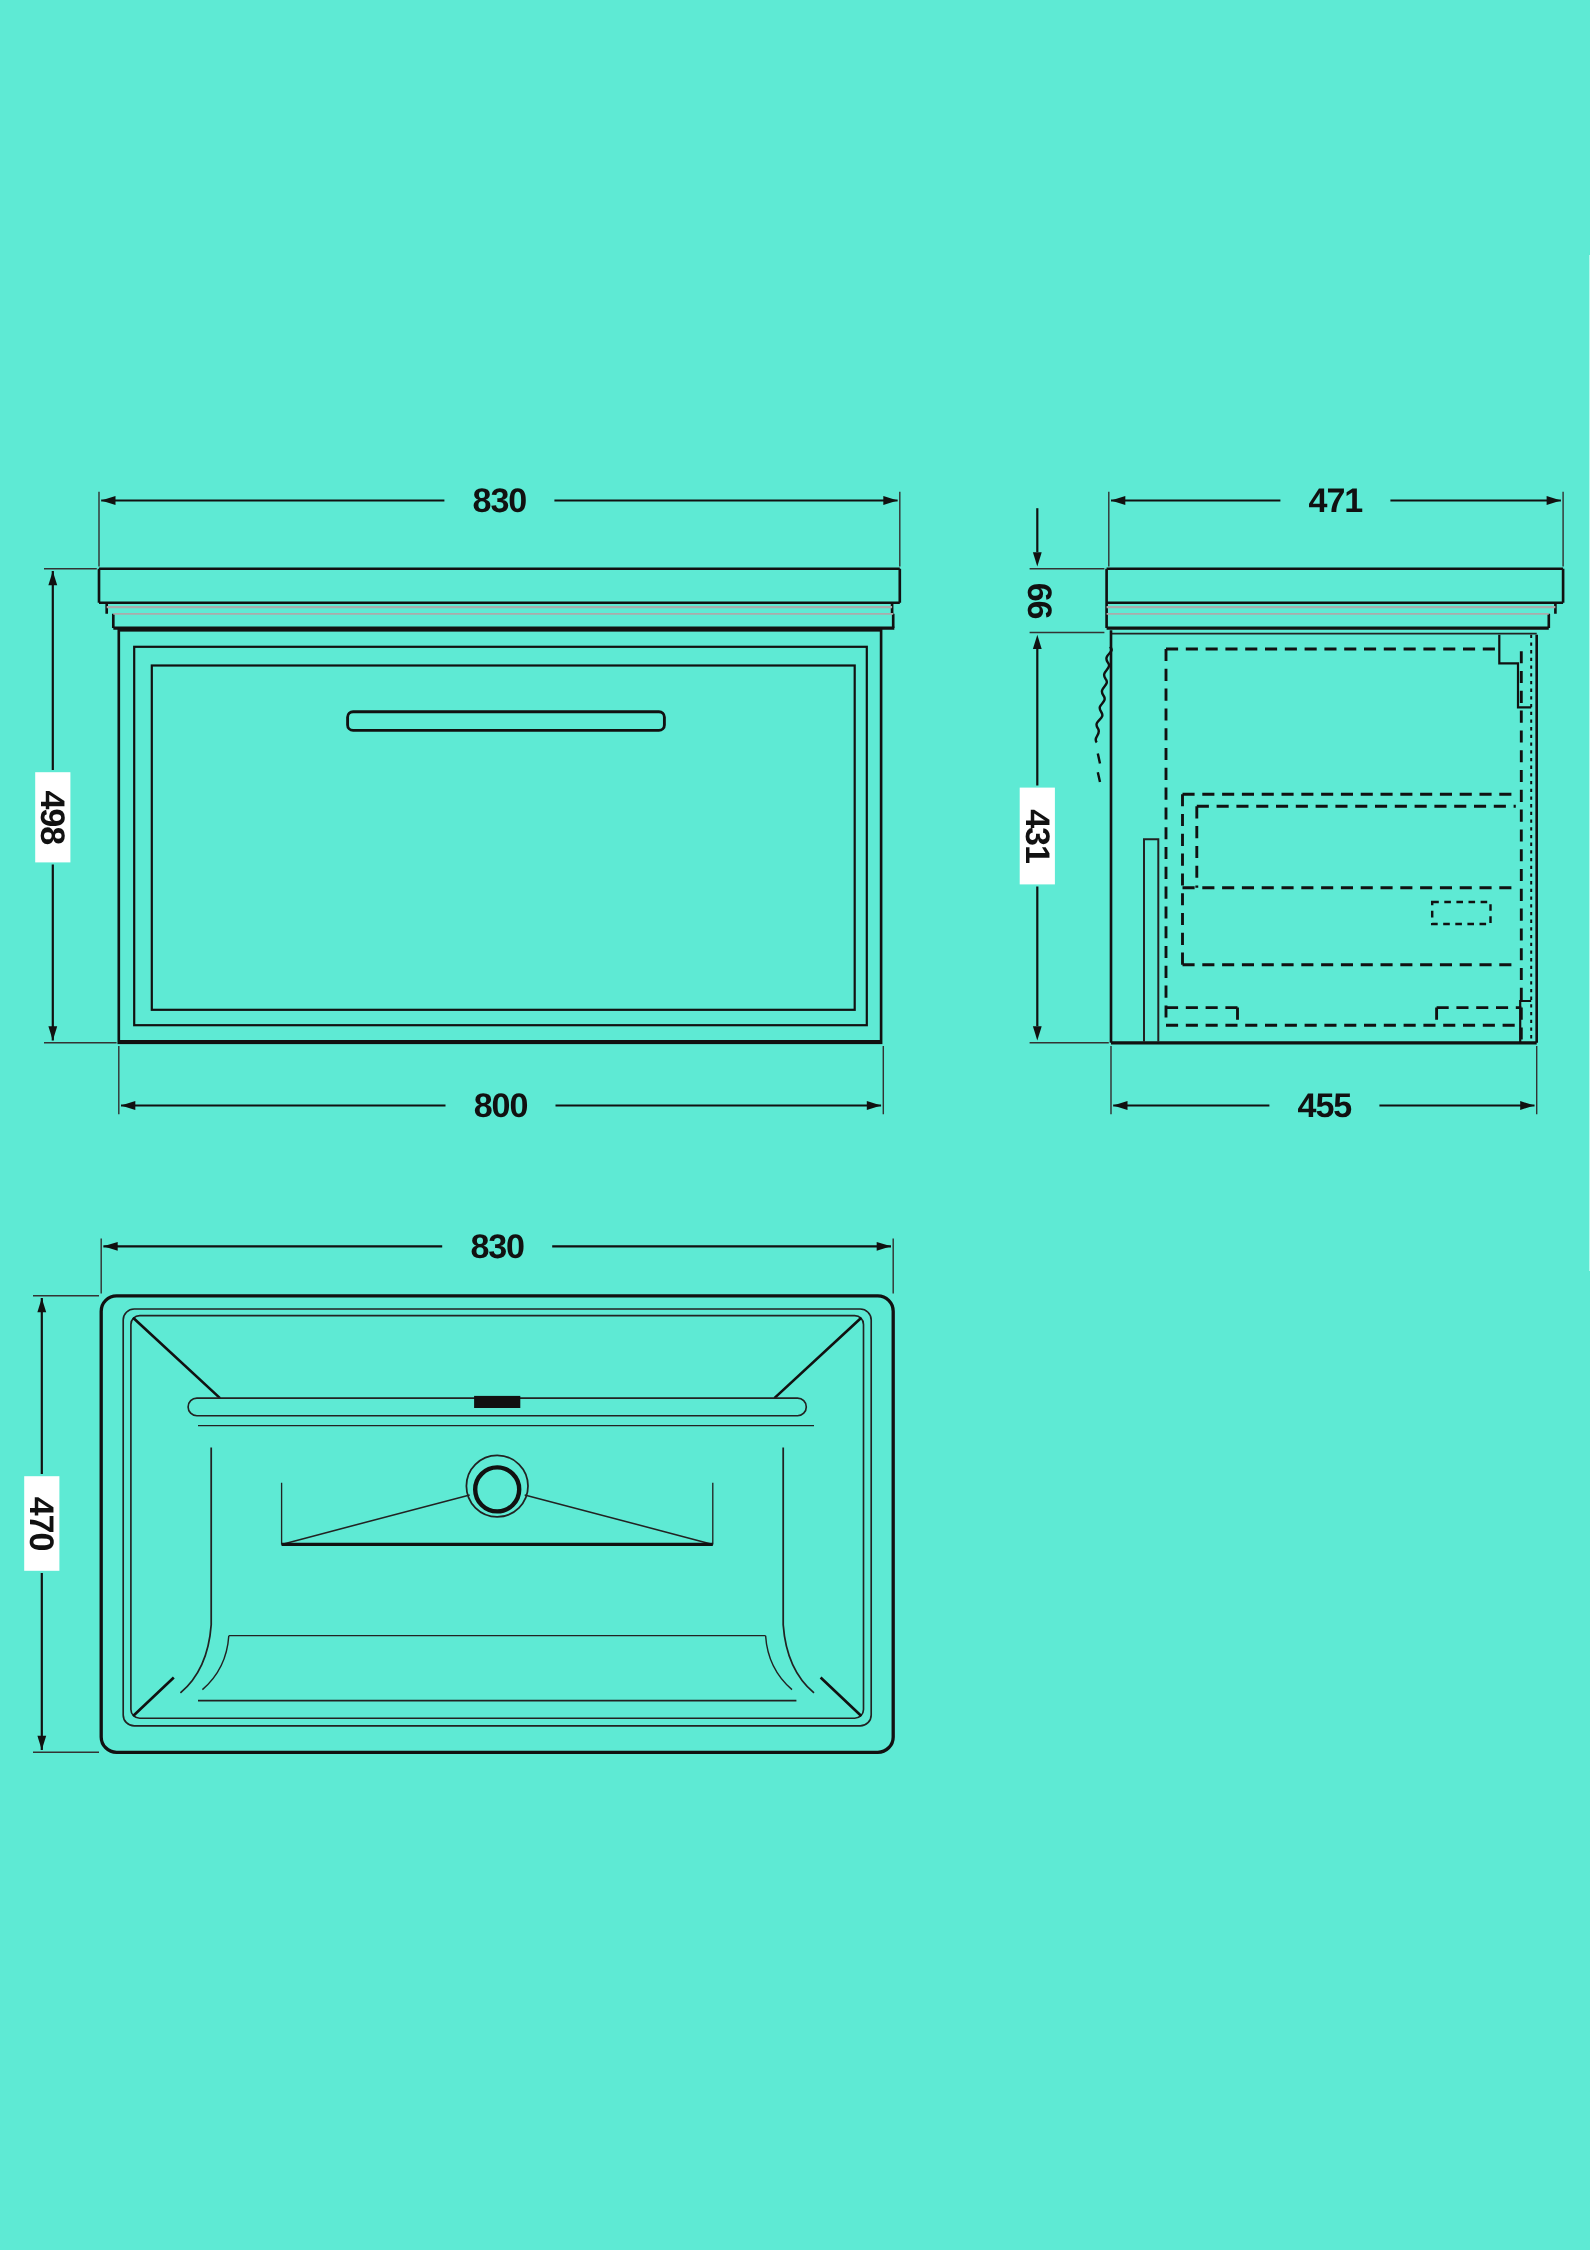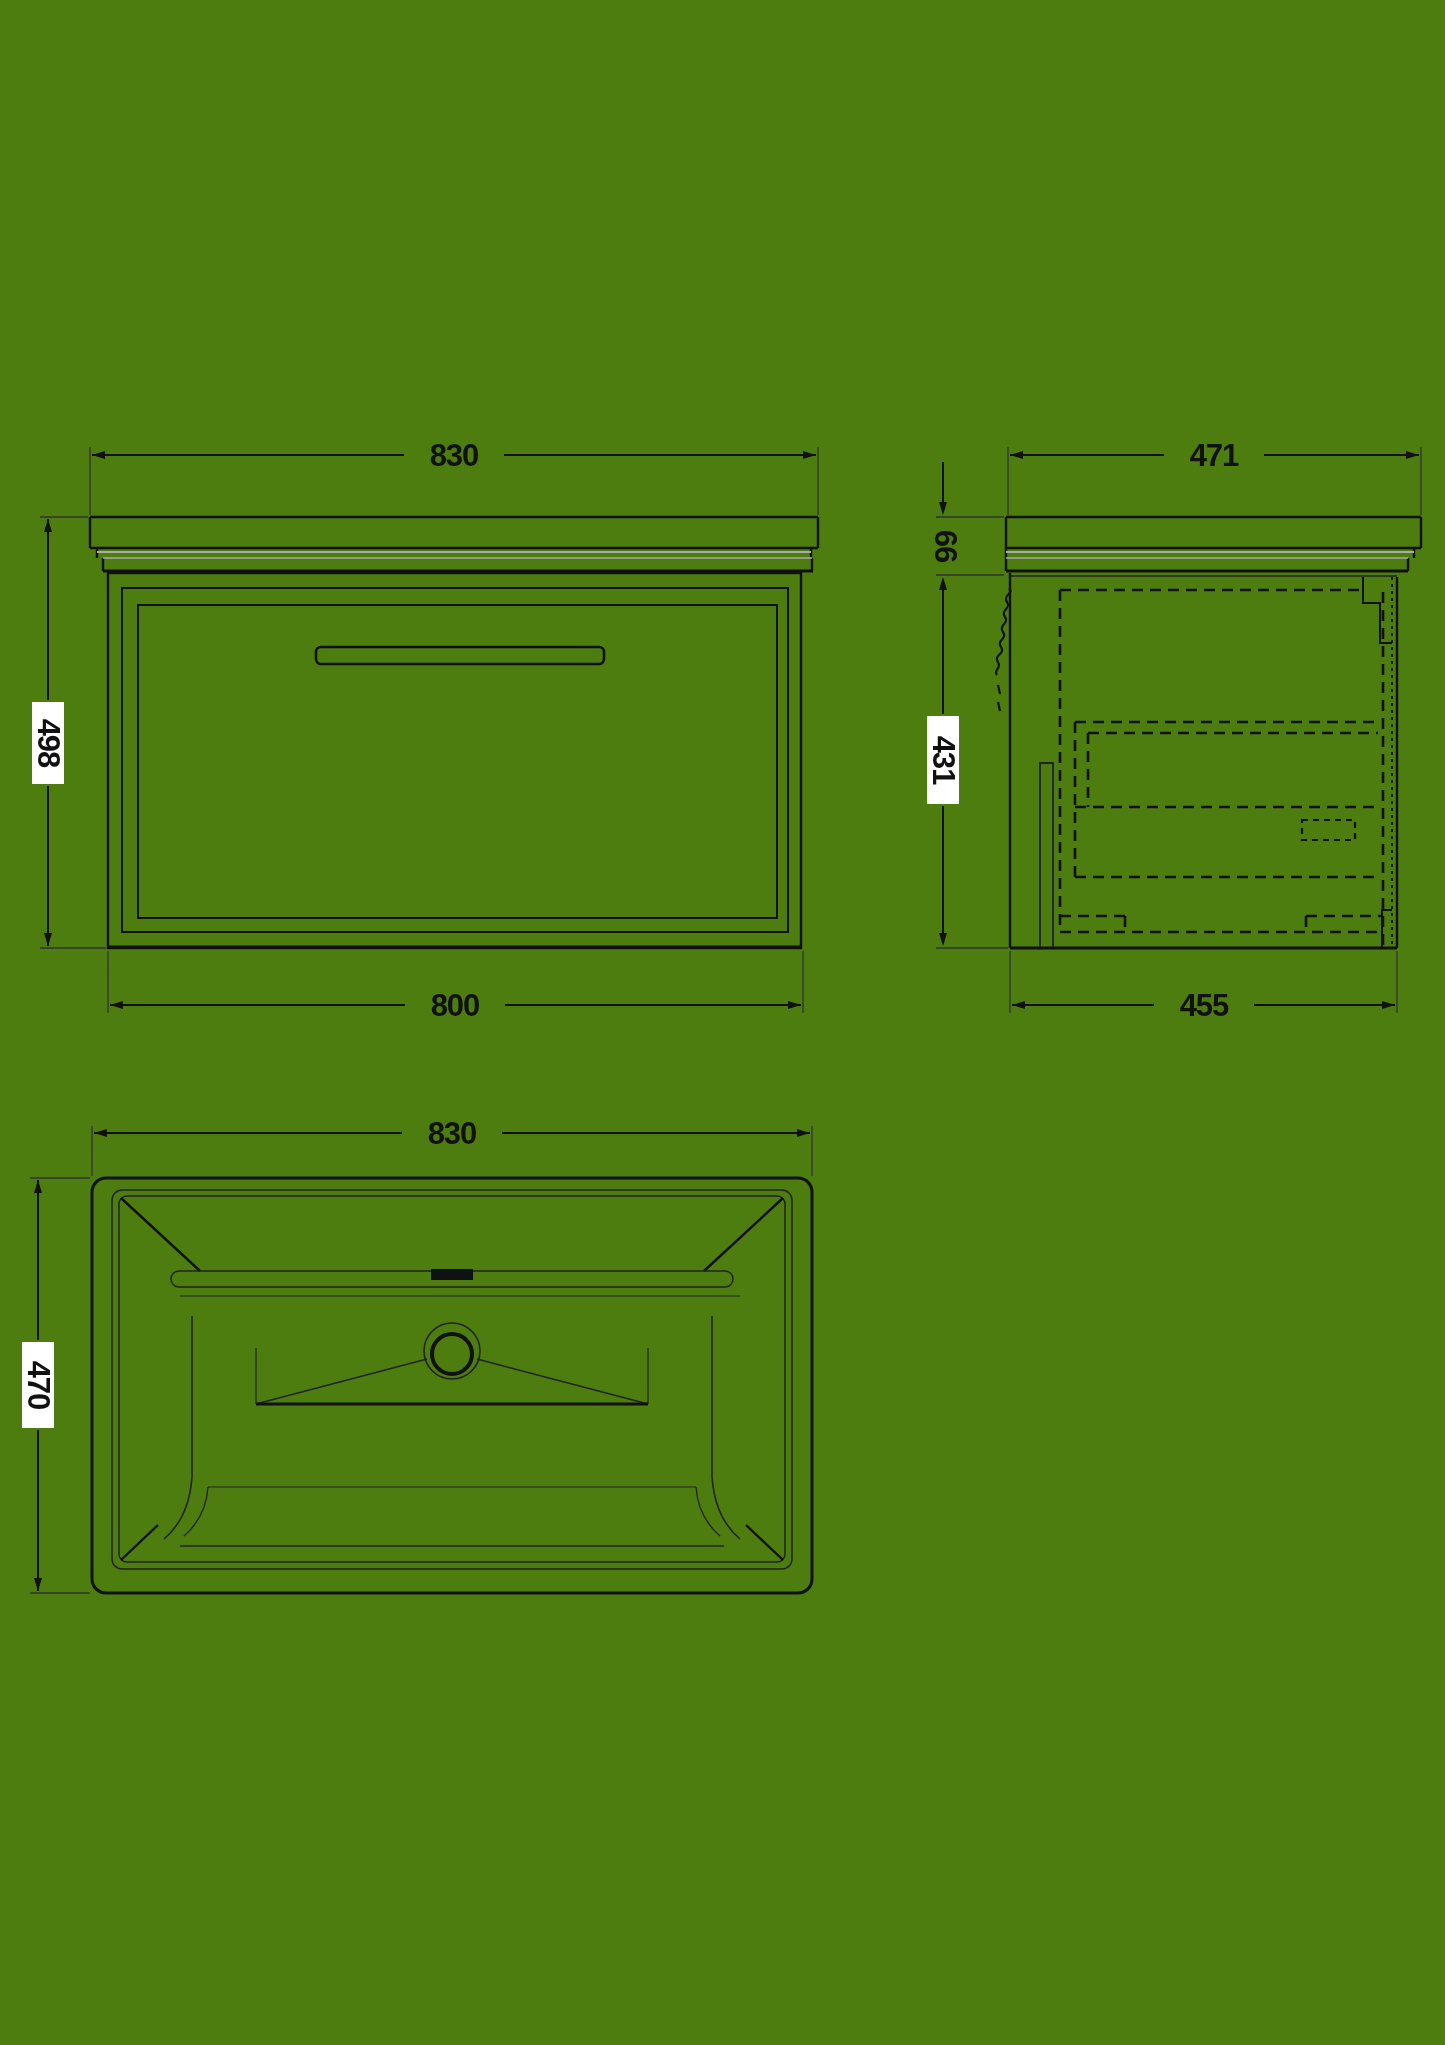--- a/index.html
+++ b/index.html
@@ -1,16 +1,16 @@
 <!DOCTYPE html>
 <html><head>
 <meta charset="utf-8">
 <style>
   html, body { margin: 0; padding: 0; background: #ffffff; }
-  .page { width: 1445px; height: 2045px; background: #4d7c0f; position: relative; }
+  .page { width: 1445px; height: 2045px; background: #5eead4; position: relative; }
   svg { display: block; }
   .dim-text {
     font-family: "Liberation Sans", sans-serif;
     font-weight: bold;
     font-size: 31px;
     fill: #111111;
     letter-spacing: -1px;
   }
   .solid  { stroke: #111111; fill: none; }
   .thin   { stroke: #222222; fill: none; }

